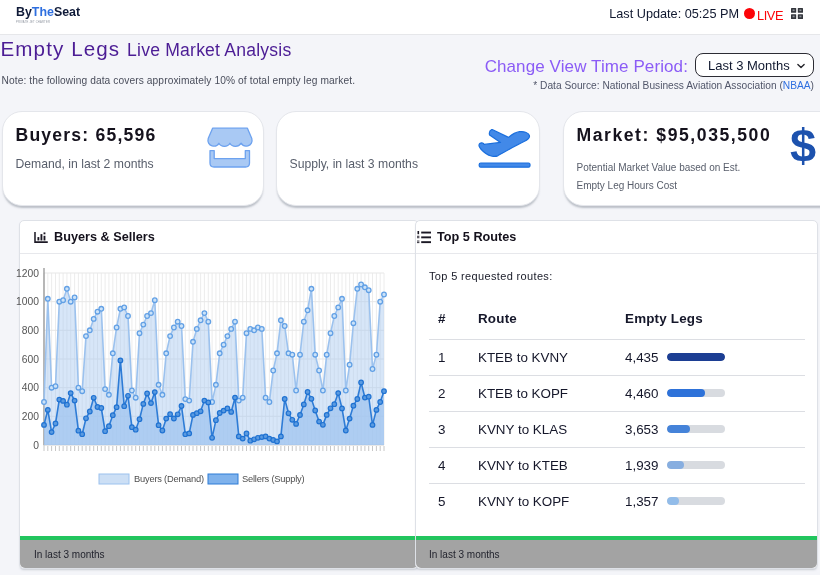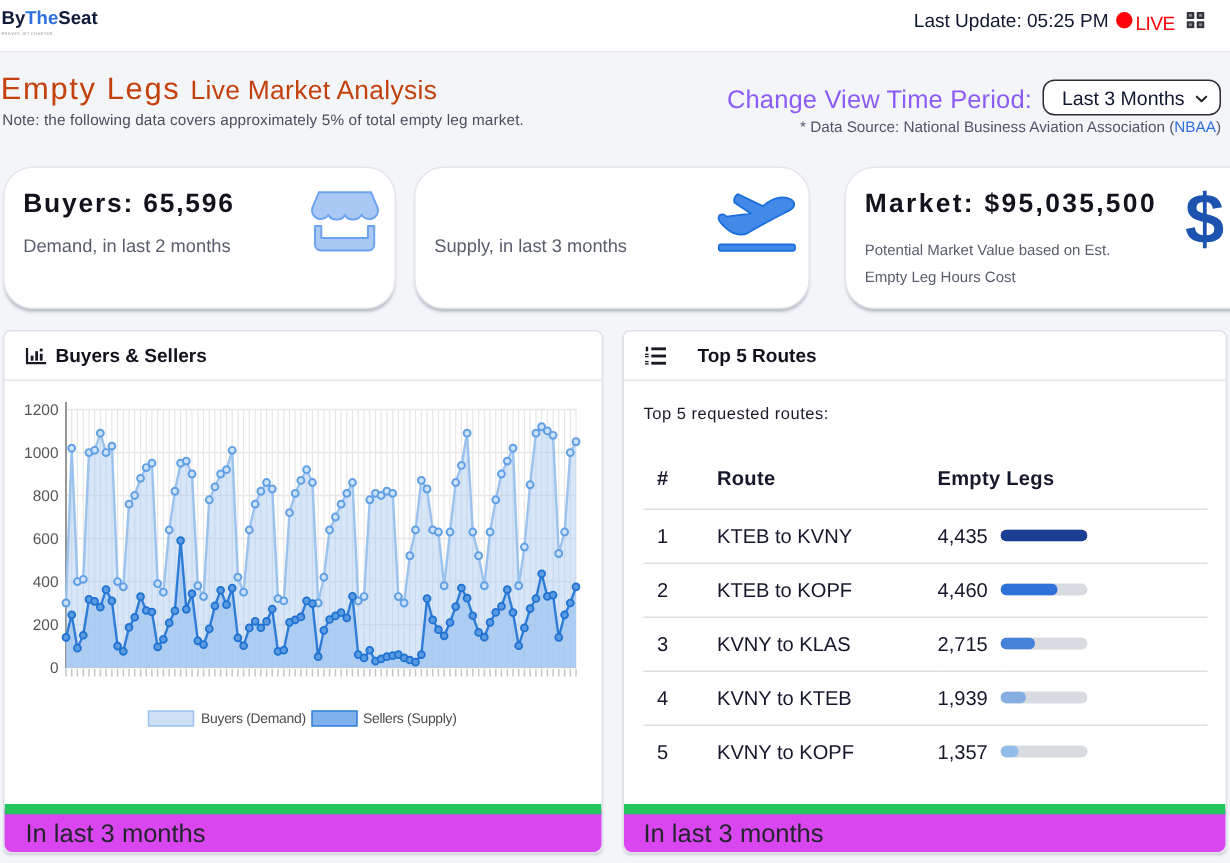--- a/index.html
+++ b/index.html
@@ -1,47 +1,47 @@
 <!DOCTYPE html>
 <html><head>
 <meta charset="utf-8">
 <style>
 *{margin:0;padding:0;box-sizing:border-box}
 html,body{width:820px;height:575px;overflow:hidden}
 body{background:#f4f5f9;font-family:"Liberation Sans",sans-serif;position:relative;color:#1b1e34}
 .abs{position:absolute}
 .navbar{position:absolute;left:0;top:0;width:820px;height:35px;background:#fff;border-bottom:1px solid #e6e7ea}
-.logo{position:absolute;left:1px;top:6px;font-size:12.4px;font-weight:bold;line-height:13.5px}
+.logo{position:absolute;left:16px;top:6px;font-size:12.4px;font-weight:bold;line-height:13.5px}
 .logo .d{color:#0f1a38}.logo .b{color:#2e6fe0}
 .tagline{font-size:2.7px;font-weight:normal;color:#8d939e;letter-spacing:0.2px;line-height:3px;margin-top:1.5px}
 .lu{position:absolute;top:0;height:34px;display:flex;align-items:center;font-size:12.7px;color:#10182f}
 .dot{position:absolute;left:744px;top:8px;width:11px;height:11px;border-radius:50%;background:#fc0409}
 .live{position:absolute;left:757px;top:7.5px;color:#fc0409;font-size:12.8px;font-weight:normal;letter-spacing:-0.4px}
-.title{position:absolute;left:0.5px;top:47px;font-size:20.6px;color:#c2410c;letter-spacing:1.1px;line-height:26px;white-space:nowrap}
+.title{position:absolute;left:0.5px;top:36px;font-size:20.6px;color:#4c1d95;letter-spacing:1.1px;line-height:26px;white-space:nowrap}
 .title .sub{font-size:17.6px;letter-spacing:0.2px}
 .note{position:absolute;left:1.5px;top:74.8px;font-size:10.2px;color:#4a4e5c;letter-spacing:0.1px}
 .ctl{position:absolute;right:132px;top:57px;font-size:17px;color:#8b5cf6;letter-spacing:0.1px}
 .sel{position:absolute;right:6px;top:53px;width:119px;height:24px;border:1.6px solid #2c2c34;border-radius:8px;background:#fff;font-size:13px;color:#10182f;display:flex;align-items:center;padding-left:12px}
 .sel svg{position:absolute;right:7px;top:7px}
 .datasrc{position:absolute;right:6px;top:80px;font-size:10.2px;color:#51566a}
 .datasrc .nb{color:#2e6fe0}
 .card{position:absolute;top:111px;height:95px;background:#fff;border:1px solid #e4e6eb;border-radius:20px;box-shadow:0 3px 2px -1px rgba(141,147,158,0.55)}
 #card1{left:2px;width:262px}
 #card2{left:276px;width:264px}
 #card3{left:563px;width:294px}
 .card h2{position:absolute;left:12.5px;top:13px;font-size:17.6px;font-weight:bold;color:#15121d;letter-spacing:1.2px;white-space:nowrap}
 .card .sub{position:absolute;left:12.5px;top:42.5px;font-size:12.2px;color:#585e6b;line-height:18.5px}
 .cicon{position:absolute}
 .panel{position:absolute;top:220px;background:#fff;border:1px solid #dee1e7;border-radius:5px;height:349px;box-shadow:0 2px 2px -1px rgba(160,165,175,0.5)}
-#panelL{left:2px;width:400px}
+#panelL{left:19px;width:400px}
 #panelR{left:415px;width:403px}
 .phead{height:33px;border-bottom:1px solid #e7e8ec;display:flex;align-items:center;font-size:12.7px;font-weight:bold;color:#14111c;letter-spacing:0px}
 #panelL .phead{padding-left:14px;gap:6px}
-#panelR .phead{padding-left:14px;gap:21px}
-.pfoot{position:absolute;left:0;bottom:0;width:100%;height:32px;background:#d946ef;border-top:7px solid #22c55e;border-radius:0 0 5px 5px;display:flex;align-items:center;font-size:17px;color:#23242e}
+#panelR .phead{padding-left:1px;gap:6px}
+.pfoot{position:absolute;left:0;bottom:0;width:100%;height:32px;background:#a3a3a3;border-top:4px solid #22c55e;border-radius:0 0 5px 5px;display:flex;align-items:center;font-size:10px;color:#23242e}
 #panelL .pfoot{padding-left:14px}
 #panelR .pfoot{padding-left:13px}
 .toproutes{position:absolute;left:429px;top:270px;font-size:11px;color:#191b28;letter-spacing:0.35px}
 table.rt{position:absolute;left:429px;top:310.5px;border-collapse:collapse;font-size:13.4px;color:#15172a;table-layout:fixed;width:376px}
 table.rt th{text-align:left;font-weight:bold;font-size:13.4px;padding:0 0 13px 0;letter-spacing:0.2px}
 table.rt td{padding:0;height:36px;border-top:1px solid #dcdee3}
 table.rt th:first-child,table.rt td:first-child{padding-left:9px}
 .barwrap{width:58px;height:8px;background:#d8dbe0;border-radius:4px;overflow:hidden}
 .barfill{height:8px;border-radius:4px}
 </style>
@@ -61,21 +61,21 @@
     </g>
     <g fill="#8b8f96">
       <rect x="1.6" y="1.4" width="2" height="1.7"></rect>
       <rect x="8.4" y="1.4" width="2" height="1.7"></rect>
       <rect x="1.6" y="7.6" width="2" height="1.7"></rect>
       <rect x="8.4" y="7.6" width="2" height="1.7"></rect>
     </g>
   </svg>
 
 <div class="title">Empty Legs <span class="sub">Live Market Analysis</span></div>
-<div class="note">Note: the following data covers approximately 5% of total empty leg market.</div>
+<div class="note">Note: the following data covers approximately 10% of total empty leg market.</div>
 <div class="ctl">Change View Time Period:</div>
 <div class="sel">Last 3 Months<svg width="10" height="10" viewBox="0 0 16 16">
       <path d="M3 5.5 L8 10.5 L13 5.5" fill="none" stroke="#26262c" stroke-width="2.2" stroke-linecap="round" stroke-linejoin="round"></path>
     </svg></div>
 <div class="datasrc">* Data Source: National Business Aviation Association (<span class="nb">NBAA</span>)</div>
 
 <div class="card" id="card1">
   <h2>Buyers: 65,596</h2>
   <div class="sub">Demand, in last 2 months</div>
   <svg class="cicon" style="left:200px;top:13px" width="54" height="46" viewBox="0 0 54 46">
@@ -561,21 +561,21 @@
         <td>4,460</td>
         <td>
           <div class="barwrap">
             <div class="barfill" style="width:38px;background:#2e72d9"></div>
           </div>
         </td>
       </tr>
     <tr>
         <td>3</td>
         <td>KVNY to KLAS</td>
-        <td>2,715</td>
+        <td>3,653</td>
         <td>
           <div class="barwrap">
             <div class="barfill" style="width:23px;background:#4583d9"></div>
           </div>
         </td>
       </tr>
     <tr>
         <td>4</td>
         <td>KVNY to KTEB</td>
         <td>1,939</td>

